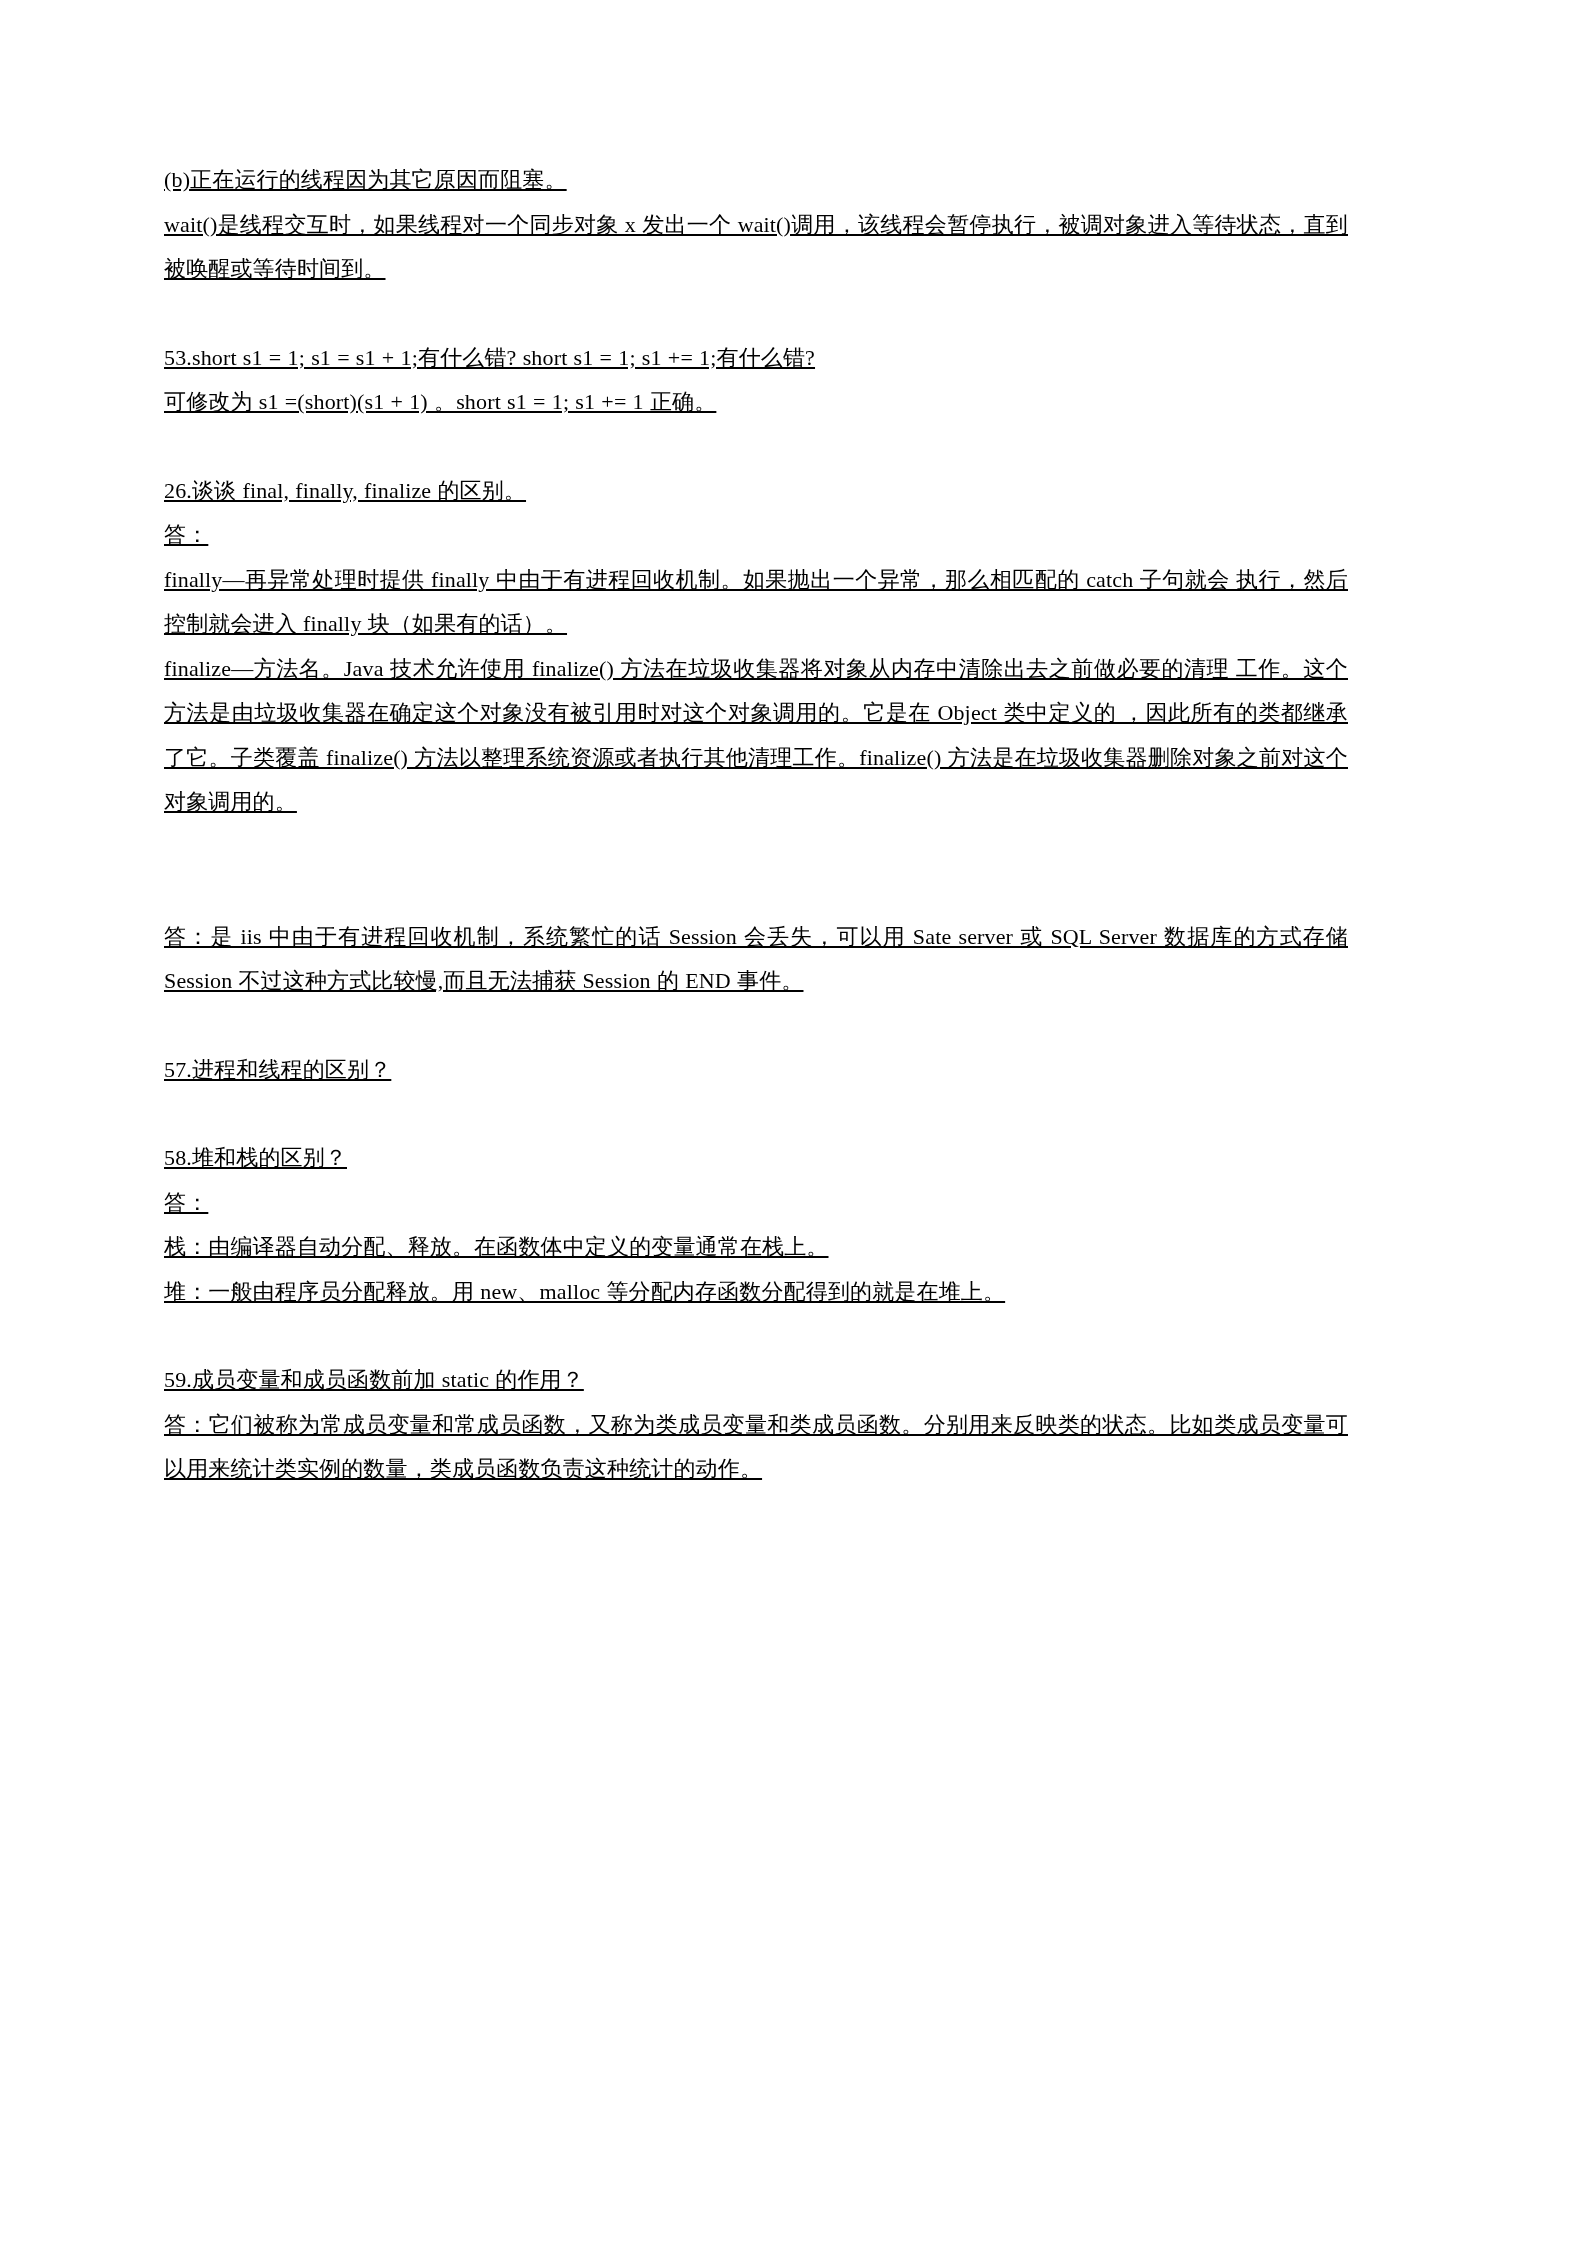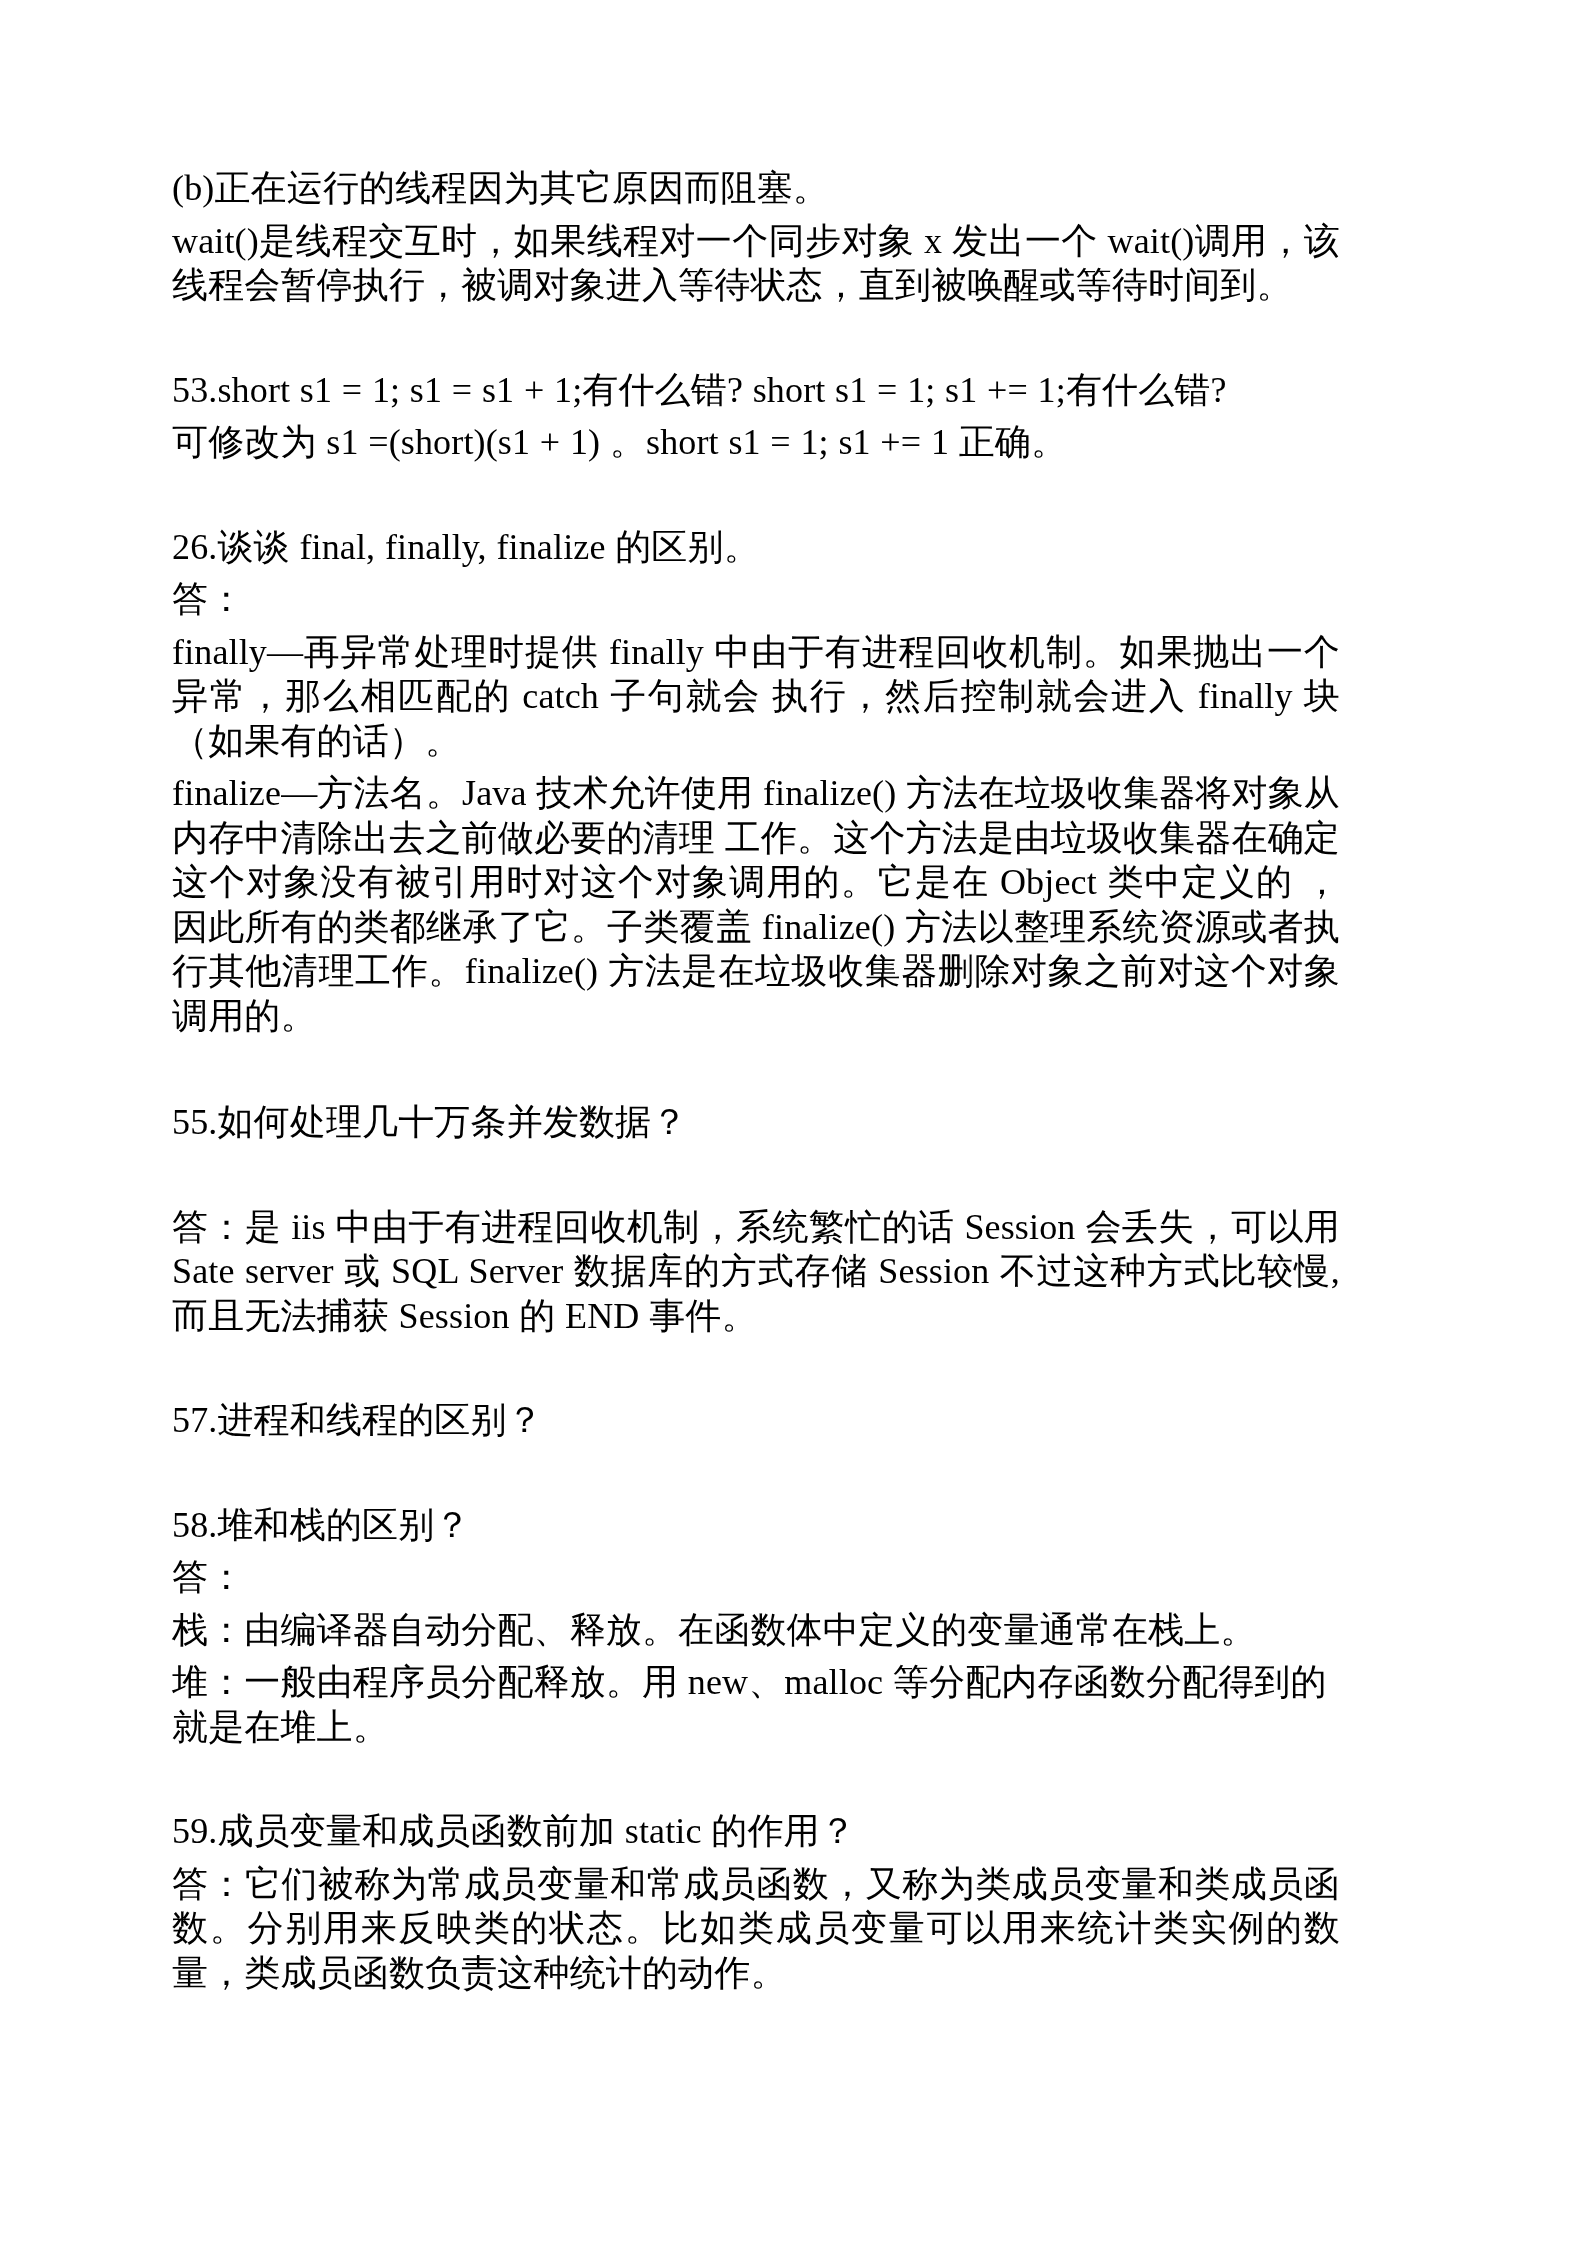--- a/index.html
+++ b/index.html
@@ -19,28 +19,29 @@
     overflow: hidden;
     box-sizing: border-box;
   }
   #content {
     position: absolute;
     left: 164px;
     top: 158px;
     width: 1184px;
   }
   .para {
-    margin: 8px;
+    margin: 0;
     padding: 0;
-    font-size: 36px;
+    font-size: 22px;
     line-height: 44.5px;
     text-align: justify;
     text-justify: inter-ideograph;
     letter-spacing: 0.15px;
     word-spacing: 0.5px;
+    text-decoration: underline;
   }
   .gap-md { height: 44px; }
   .gap-lg { height: 46px; }
   .nojust { text-align: left; }
 </style>
 </head>
 <body>
 
 <div id="page">
   <div id="content">
@@ -56,21 +57,20 @@
 
     <div class="gap-md"></div>
 
     <p class="para nojust">26.谈谈 final, finally, finalize 的区别。</p>
     <p class="para nojust">答：</p>
     <p class="para">finally—再异常处理时提供 finally 中由于有进程回收机制。如果抛出一个异常，那么相匹配的 catch 子句就会 执行，然后控制就会进入 finally 块（如果有的话）。</p>
     <p class="para">finalize—方法名。Java 技术允许使用 finalize() 方法在垃圾收集器将对象从内存中清除出去之前做必要的清理 工作。这个方法是由垃圾收集器在确定这个对象没有被引用时对这个对象调用的。它是在 Object 类中定义的 ，因此所有的类都继承了它。子类覆盖 finalize() 方法以整理系统资源或者执行其他清理工作。finalize() 方法是在垃圾收集器删除对象之前对这个对象调用的。</p>
 
     <div class="gap-lg"></div>
 
-    <p class="para nojust">55.如何处理几十万条并发数据？</p>
 
     <div class="gap-md"></div>
 
     <p class="para">答：是 iis 中由于有进程回收机制，系统繁忙的话 Session 会丢失，可以用 Sate server 或 SQL Server 数据库的方式存储 Session 不过这种方式比较慢,而且无法捕获 Session 的 END 事件。</p>
 
     <div class="gap-md"></div>
 
     <p class="para nojust">57.进程和线程的区别？</p>
 
     <div class="gap-md"></div>

